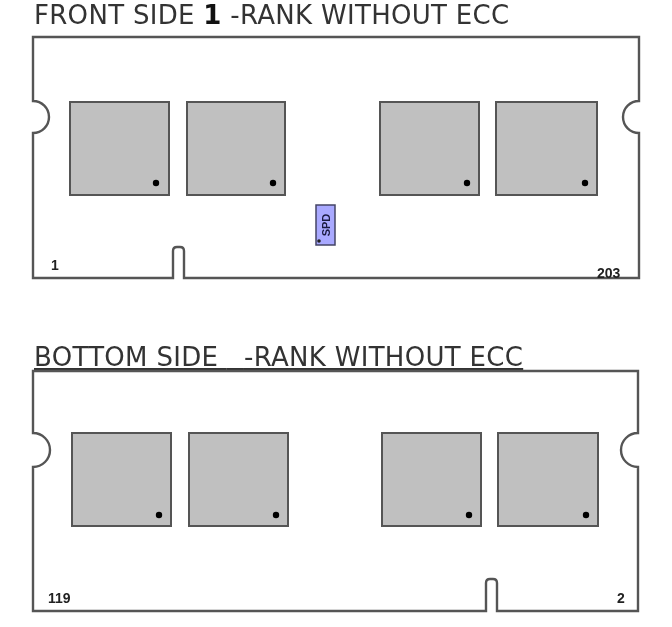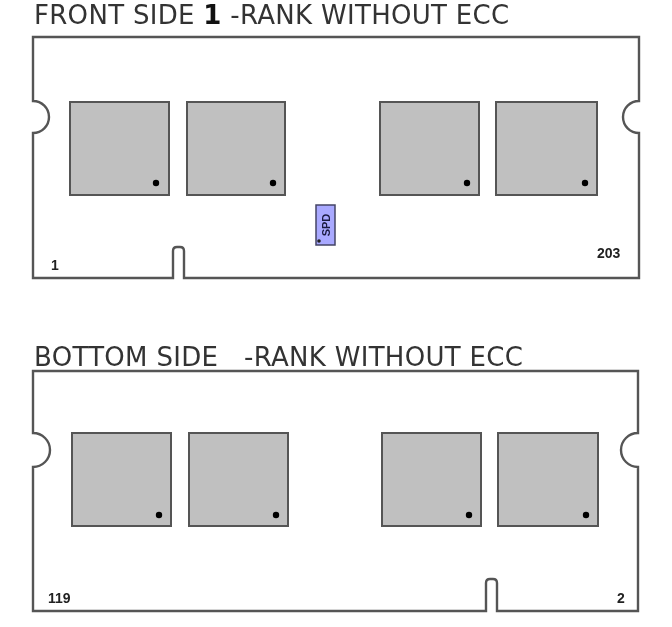--- a/index.html
+++ b/index.html
@@ -3,21 +3,21 @@
 <meta charset="utf-8">
 <style>
   html, body { margin:0; padding:0; background:#ffffff; }
   body { width:672px; height:627px; position:relative; overflow:hidden; font-family:"Liberation Sans", sans-serif; }
   .title {
     position:absolute; left:34px; font-size:27px; color:#333333; letter-spacing:0.3px;
     font-family:"DejaVu Sans", sans-serif; font-weight:normal; white-space:pre; line-height:1;text-align:right;
   }
   .title b { font-weight:bold; color:#111; }
   #title-front { top:2px; font-size:26px; }
-  #title-bottom { top:344px; font-size:26px; }
+  #title-bottom { top:344px; font-size:26px;text-decoration:underline; }
   svg.module { position:absolute; left:0; }
   .pin { position:absolute; font-weight:bold; font-size:14px; color:#222; }
   .spd-label {
     position:absolute; width:40px; height:20px; left:306px; top:215px;
     transform:rotate(-90deg); font-size:11px; font-weight:bold; color:#1a1a40;
     text-align:center; line-height:20px; font-family:"Liberation Sans", sans-serif;
   }
 </style>
 </head>
 <body>
@@ -37,21 +37,21 @@
     <rect x="380" y="102" width="99" height="93" fill="#c0c0c0" stroke="#555555" stroke-width="2"></rect>
     <circle cx="467" cy="183" r="3.2" fill="#000"></circle>
     <rect x="496" y="102" width="101" height="93" fill="#c0c0c0" stroke="#555555" stroke-width="2"></rect>
     <circle cx="585" cy="183" r="3.2" fill="#000"></circle>
   </g>
   <rect x="316" y="205" width="19" height="40" fill="#a9a9ff" stroke="#444466" stroke-width="1.5"></rect>
   <circle cx="319" cy="241" r="1.8" fill="#222"></circle>
 </svg>
 <div class="spd-label">SPD</div>
 <div class="pin" style="left:51px; top:257px;">1</div>
-<div class="pin" style="left:597px; top:245px;">203</div>
+<div class="pin" style="left:597px; top:265px;">203</div>
 
 <div class="title" id="title-bottom"><span>BOTTOM SIDE </span><span>  </span><span>-RANK WITHOUT ECC</span></div>
 
 <svg class="module" style="top:0" width="672" height="627" viewBox="0 0 672 627">
   <path d="M33 371 L638 371 L638 433
            A17 17 0 0 0 638 467
            L638 611 L497 611 L497 583 Q497 579 493 579 L490 579 Q486 579 486 583 L486 611 L33 611 L33 467
            A17 17 0 0 0 33 433 Z" fill="#ffffff" stroke="#555555" stroke-width="2.4"></path>
   <g>
     <rect x="72" y="433" width="99" height="93" fill="#c0c0c0" stroke="#555555" stroke-width="2"></rect>

